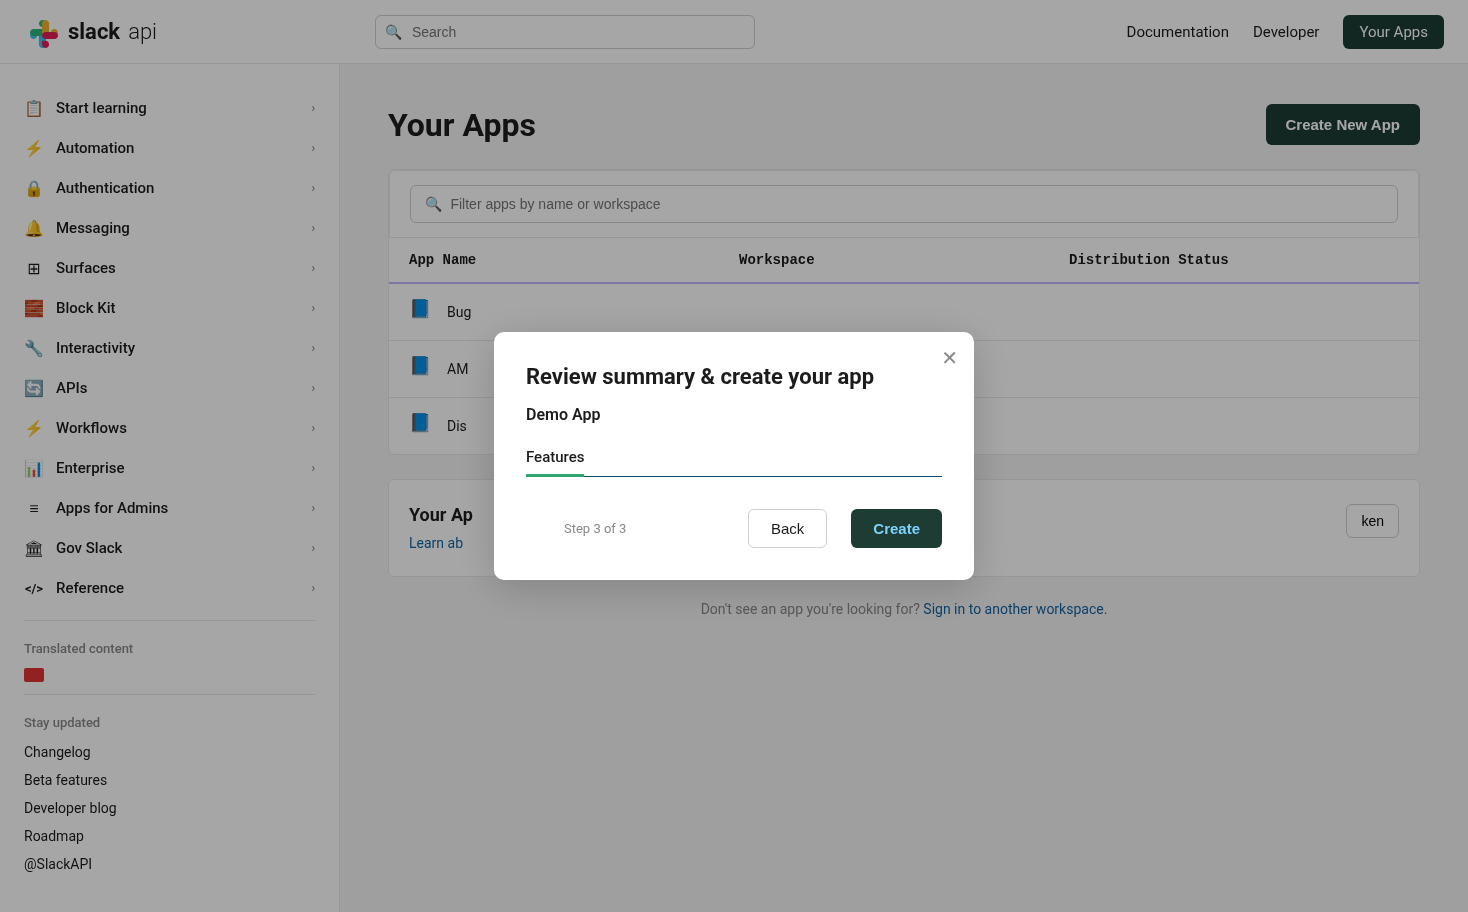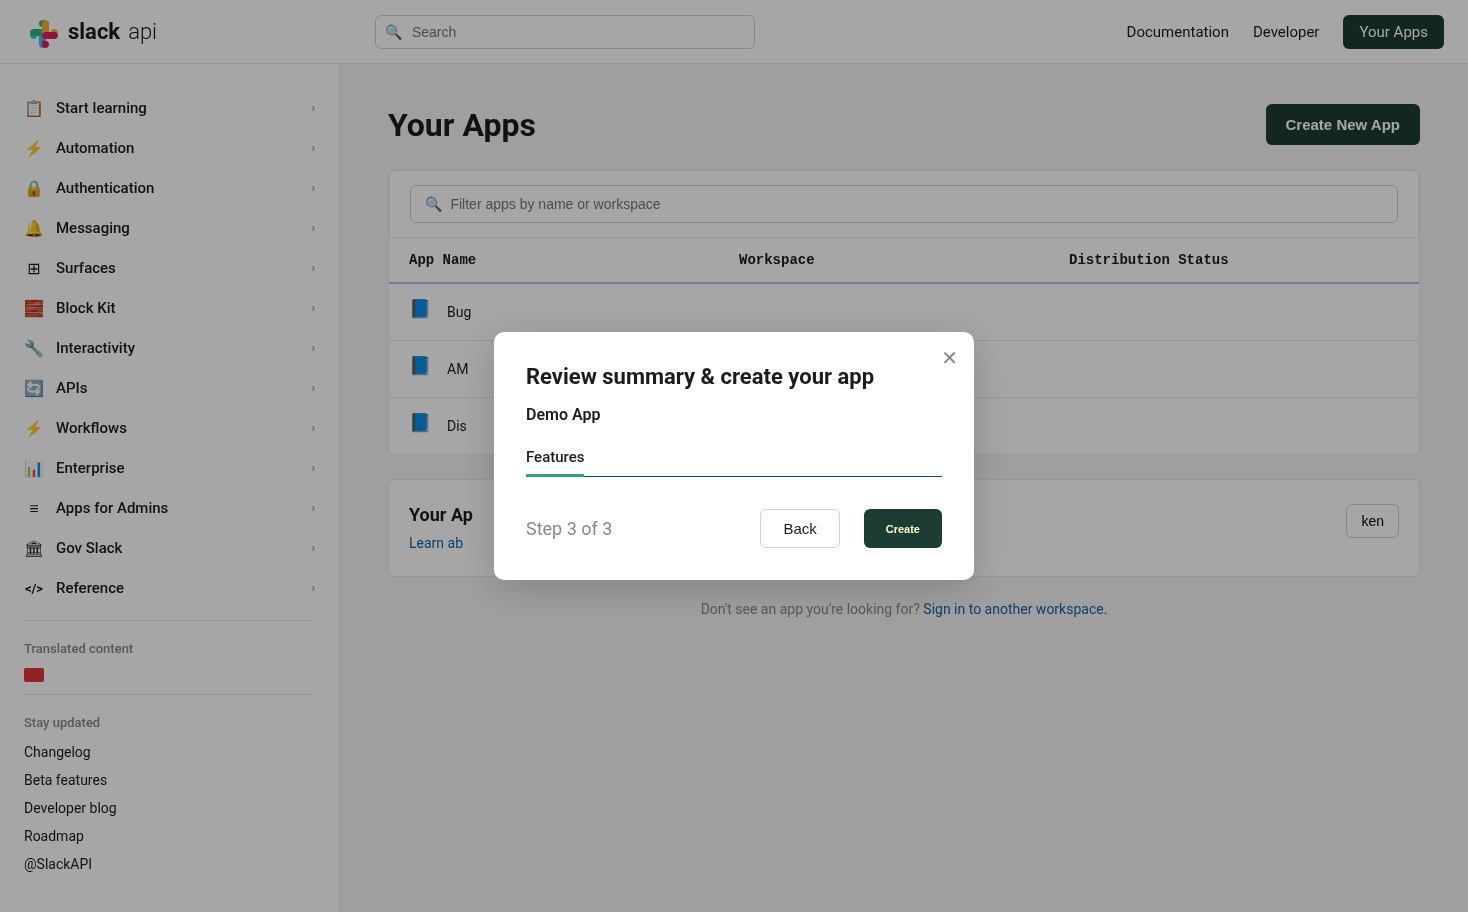--- a/index.html
+++ b/index.html
@@ -344,43 +344,44 @@
       color: #1d1c1d;
       margin-bottom: 20px;
     }
     .modal-footer {
       display: flex;
       align-items: center;
       justify-content: space-between;
       margin-top: 32px;
     }
     .modal-step {
-      font-size: 18px;
-      color: #888;
+      font-size: 13px;
+      color: #888;
+      margin-left: 38px;
     }
     .modal-actions {
       display: flex;
       gap: 24px;
     }
     .modal-back-btn {
       background: #fff;
       border: 1px solid #d0d0d0;
       padding: 10px 22px;
       border-radius: 6px;
       font-size: 15px;
       cursor: pointer;
       color: #1d1c1d;
     }
     .modal-create-btn {
       background: #1d3c34;
-      color: #fef9c3;
+      color: #7dd3fc;
       border: none;
       padding: 10px 22px;
       border-radius: 6px;
-      font-size: 11px;
+      font-size: 15px;
       font-weight: 600;
       cursor: pointer;
     }
   </style>
 </head>
 <body>
 
 <header class="header">
   <a class="logo">
     <svg class="logo-icon" viewBox="0 0 54 54" xmlns="http://www.w3.org/2000/svg">

